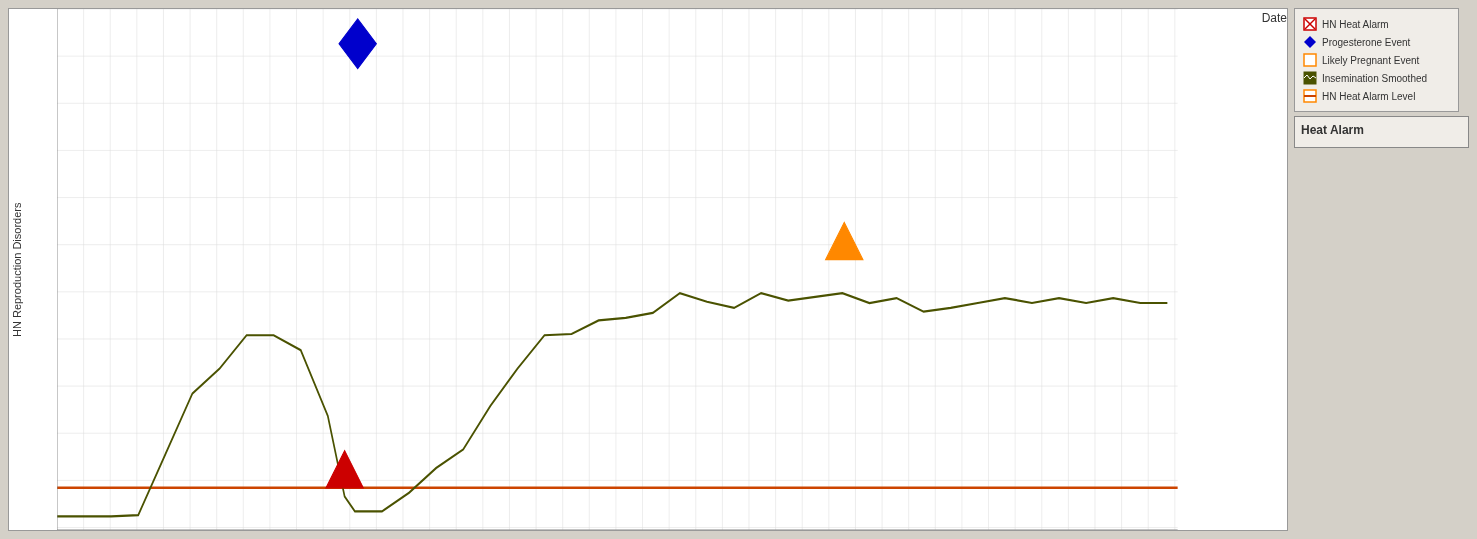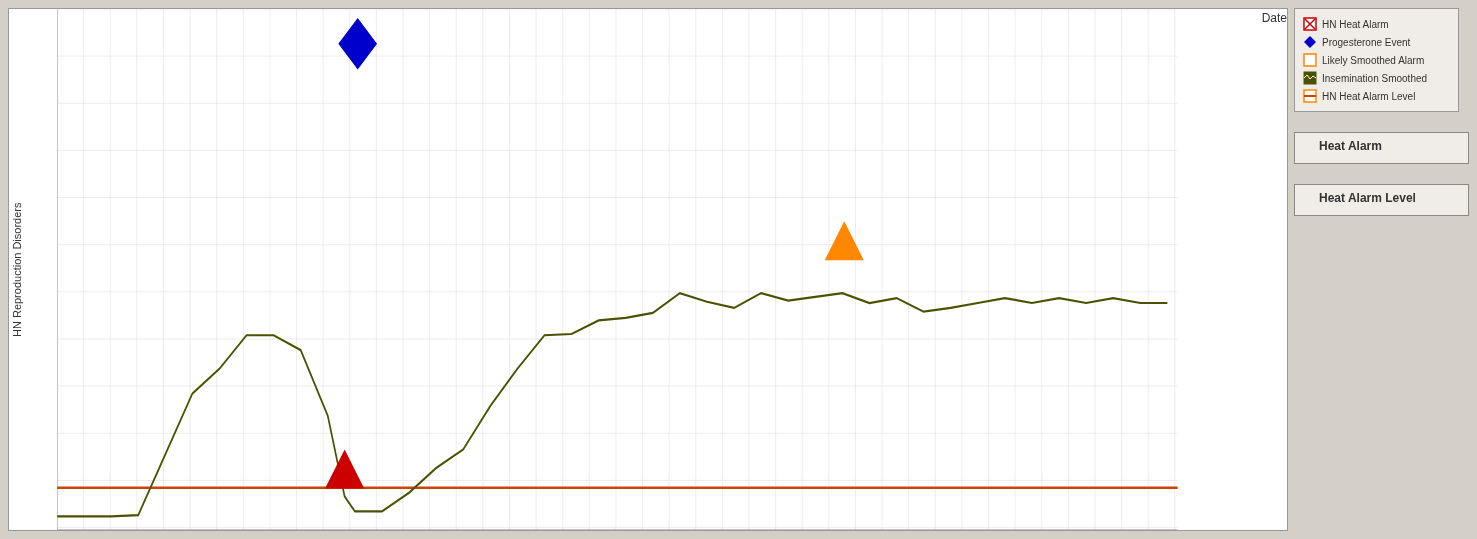--- a/index.html
+++ b/index.html
@@ -89,21 +89,21 @@
       width: 14px;
       height: 14px;
       display: flex;
       align-items: center;
       justify-content: center;
       flex-shrink: 0;
     }
     .info-box {
       background: #f0ede8;
       border: 1px solid #888;
-      padding: 6px 24px;
+      padding: 6px 6px;
     }
     .info-box-title {
       font-size: 12px;
       font-weight: bold;
       color: #333;
       margin-bottom: 4px;
     }
   </style>
 </head>
 <body>
@@ -299,21 +299,21 @@
               <span class="x-label" style="left: 95.122%;">21/10/2017</span>
               <span class="x-label" style="left: 97.561%;">23/10/2017</span>
             </div>
         </div>
 
         <div class="x-axis-title">Date</div>
       </div>
     </div>
   </div>
 
-  <div style="display:flex;flex-direction:column;gap:20px;width:175px;">
+  <div style="display:flex;flex-direction:column;gap:4px;width:175px;">
 
     <div class="legend-panel">
       <div class="legend-item">
         <div class="legend-icon">
           <svg width="14" height="14" viewBox="0 0 14 14">
             <rect x="1" y="1" width="12" height="12" fill="white" stroke="#cc0000" stroke-width="1.5"></rect>
             <line x1="2" y1="2" x2="12" y2="12" stroke="#cc0000" stroke-width="1.5"></line>
             <line x1="12" y1="2" x2="2" y2="12" stroke="#cc0000" stroke-width="1.5"></line>
           </svg>
         </div>
@@ -326,21 +326,21 @@
           </svg>
         </div>
         <span>Progesterone Event</span>
       </div>
       <div class="legend-item">
         <div class="legend-icon">
           <svg width="14" height="14" viewBox="0 0 14 14">
             <rect x="1" y="1" width="12" height="12" fill="white" stroke="#ff8800" stroke-width="1.5"></rect>
           </svg>
         </div>
-        <span>Likely Smoothed Alarm</span>
+        <span>Likely Pregnant Event</span>
       </div>
       <div class="legend-item">
         <div class="legend-icon">
           <svg width="14" height="14" viewBox="0 0 14 14">
             <rect x="1" y="1" width="12" height="12" fill="#4a5200" stroke="#4a5200" stroke-width="1"></rect>
             <polyline points="1,7 4,4 7,8 10,5 13,7" fill="none" stroke="white" stroke-width="1"></polyline>
           </svg>
         </div>
         <span>Insemination Smoothed</span>
       </div>
@@ -351,17 +351,14 @@
             <line x1="1" y1="7" x2="13" y2="7" stroke="#cc4400" stroke-width="2"></line>
           </svg>
         </div>
         <span>HN Heat Alarm Level</span>
       </div>
     </div>
 
     <div class="info-box">
       <div class="info-box-title">Heat Alarm</div>
     </div>
-    <div class="info-box">
-      <div class="info-box-title">Heat Alarm Level</div>
-    </div>
   </div>
 </div>
 
 </body></html>

